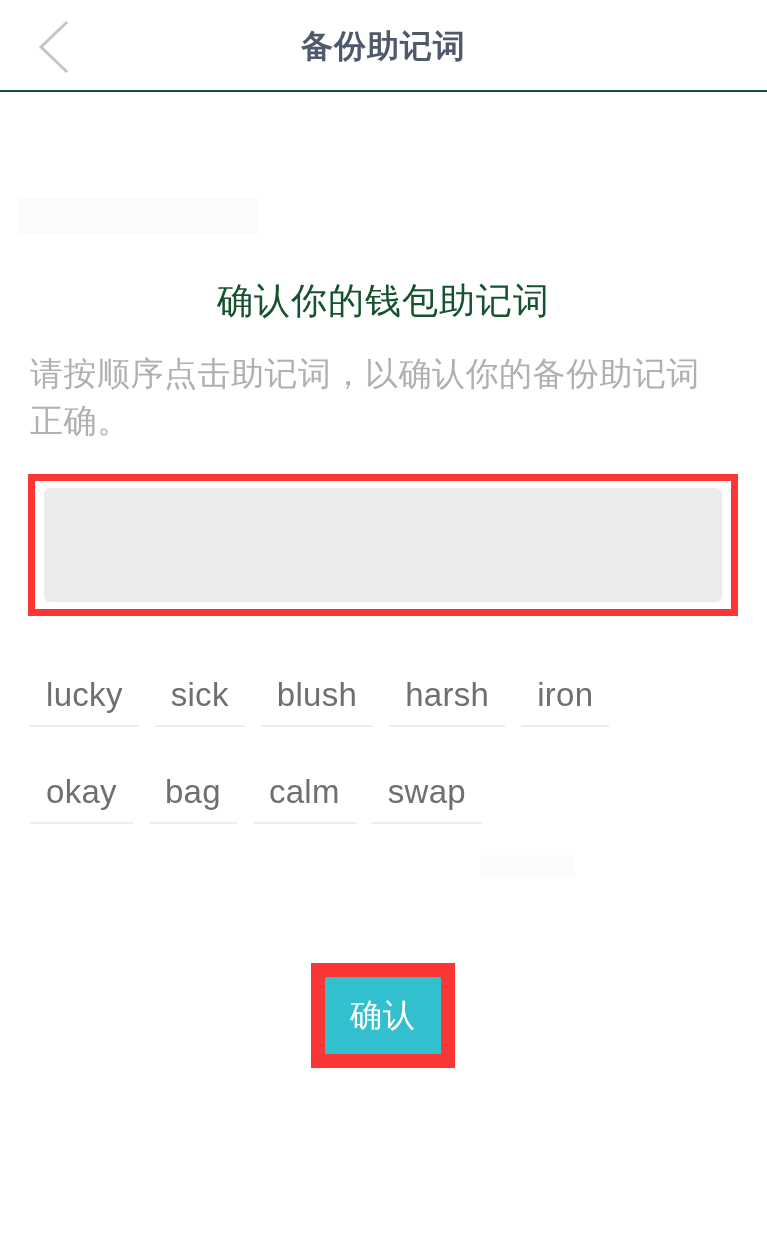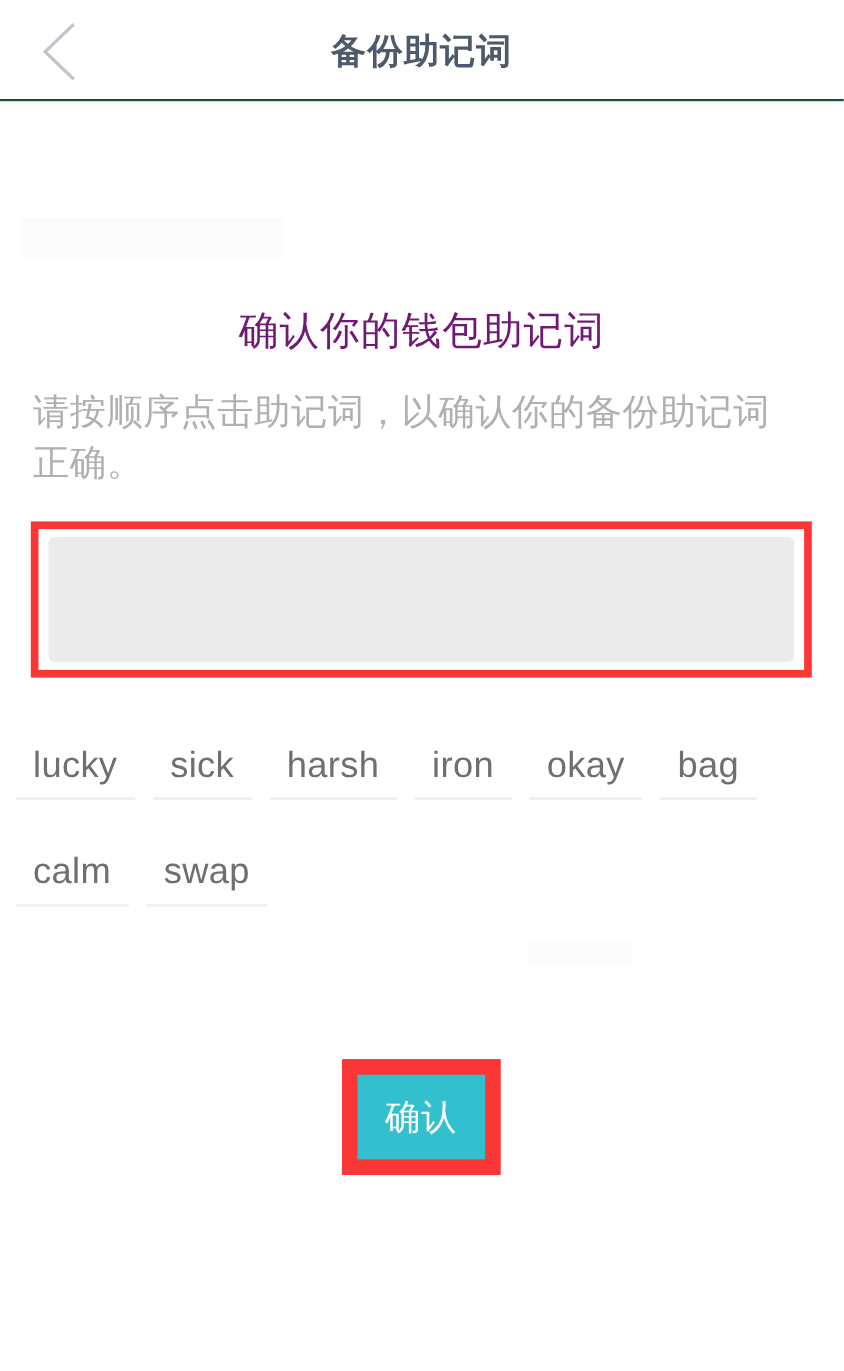--- a/index.html
+++ b/index.html
@@ -68,21 +68,21 @@
   .page-title {
     margin: 0;
     padding: 0;
     position: absolute;
     left: 0;
     right: 0;
     top: 185px;
     text-align: center;
     font-size: 36px;
     font-weight: normal;
-    color: #701a75;
+    color: #14532d;
     letter-spacing: 1px;
   }
   .page-desc {
     position: absolute;
     left: 30px;
     top: 258px;
     width: 680px;
     font-size: 33px;
     line-height: 47px;
     color: #b0b0b0;
@@ -112,21 +112,21 @@
     flex-wrap: wrap;
     align-content: flex-start;
     gap: 10px;
     padding: 10px;
     box-sizing: border-box;
   }
 
   
   .word-bank {
     position: absolute;
-    left: 14px;
+    left: 30px;
     top: 578px;
     width: 706px;
     display: flex;
     flex-wrap: wrap;
     align-content: flex-start;
     text-align: right;
   }
   .word-chip {
     display: inline-block;
     font-size: 33px;
@@ -193,20 +193,21 @@
 
   <div class="page-desc">请按顺序点击助记词，以确认你的备份助记词正确。</div>
 
   <div class="input-highlight">
     <div class="input-box" id="selected-words-input"></div>
   </div>
 
   <div class="word-bank" id="word-bank">
       <span class="word-chip">lucky</span>
       <span class="word-chip">sick</span>
+      <span class="word-chip">blush</span>
       <span class="word-chip">harsh</span>
       <span class="word-chip">iron</span>
       <span class="word-chip">okay</span>
       <span class="word-chip">bag</span>
       <span class="word-chip">calm</span>
       <span class="word-chip">swap</span>
     </div>
 
   <div class="confirm-highlight">
     <button class="confirm-btn">确认</button>

